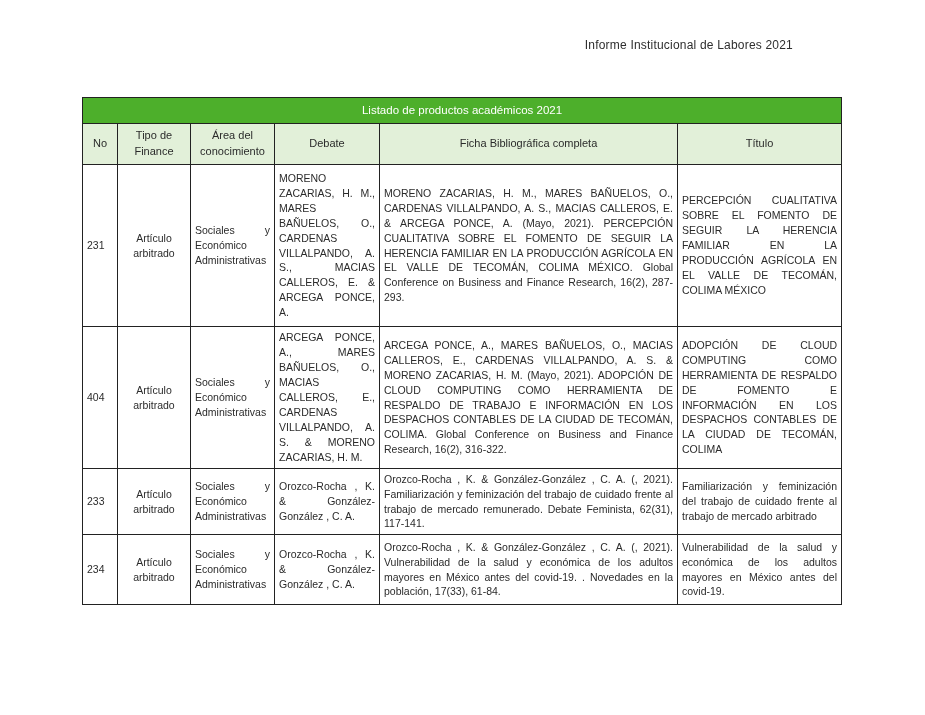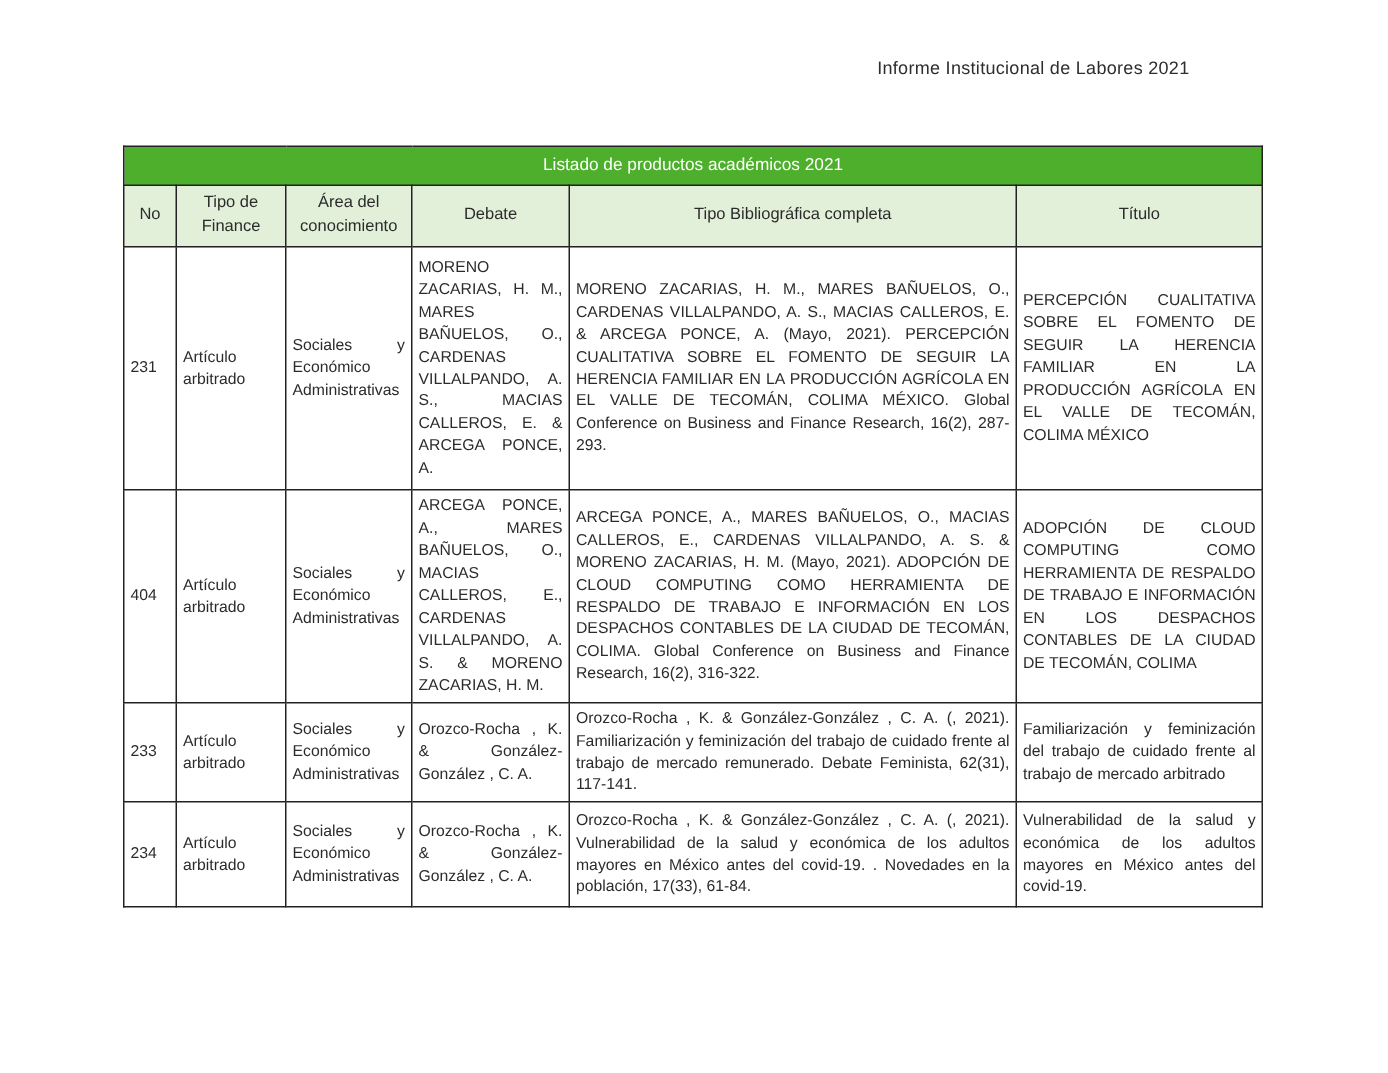--- a/index.html
+++ b/index.html
@@ -49,21 +49,21 @@
     height: 21px;
   }
   th.colhead {
     background: #e2f0d9;
     font-weight: normal;
     text-align: center;
     font-size: 11px;
     height: 36px;
   }
   td.c-no   { text-align: left; }
-  td.c-tipo { text-align: left; }
+  td.c-tipo { text-align: center; }
   td.c-area, td.c-aut, td.c-ficha, td.c-tit { text-align: justify; margin-top: 20px; }
   td.c-ficha { padding: 2px 5px; }
   .page-number {
     position: absolute;
     top: 648px;
     left: 0;
     width: 925px;
     text-align: right;
     font-size: 12.5px;
     color: #4a4a4a;
@@ -88,40 +88,40 @@
     </colgroup>
     <thead>
       <tr>
         <th class="title-bar" colspan="6">Listado de productos académicos 2021</th>
       </tr>
       <tr>
         <th class="colhead">No</th>
         <th class="colhead">Tipo de Finance</th>
         <th class="colhead">Área del conocimiento</th>
         <th class="colhead">Debate</th>
-        <th class="colhead">Tipo Bibliográfica completa</th>
+        <th class="colhead">Ficha Bibliográfica completa</th>
         <th class="colhead">Título</th>
       </tr>
     </thead>
     <tbody>
       <tr style="height:162px;">
         <td class="c-no">231</td>
         <td class="c-tipo">Artículo arbitrado</td>
         <td class="c-area">Sociales y Económico Administrativas</td>
         <td class="c-aut">MORENO ZACARIAS, H. M., MARES BAÑUELOS, O., CARDENAS VILLALPANDO, A. S., MACIAS CALLEROS, E. &amp; ARCEGA PONCE, A.</td>
         <td class="c-ficha">MORENO ZACARIAS, H. M., MARES BAÑUELOS, O., CARDENAS VILLALPANDO, A. S., MACIAS CALLEROS, E. &amp; ARCEGA PONCE, A. (Mayo, 2021). PERCEPCIÓN CUALITATIVA SOBRE EL FOMENTO DE SEGUIR LA HERENCIA FAMILIAR EN LA PRODUCCIÓN AGRÍCOLA EN EL VALLE DE TECOMÁN, COLIMA MÉXICO. Global Conference on Business and Finance Research, 16(2), 287-293.</td>
         <td class="c-tit">PERCEPCIÓN CUALITATIVA SOBRE EL FOMENTO DE SEGUIR LA HERENCIA FAMILIAR EN LA PRODUCCIÓN AGRÍCOLA EN EL VALLE DE TECOMÁN, COLIMA MÉXICO</td>
       </tr>
       <tr style="height:142px;">
         <td class="c-no">404</td>
         <td class="c-tipo">Artículo arbitrado</td>
         <td class="c-area">Sociales y Económico Administrativas</td>
         <td class="c-aut">ARCEGA PONCE, A., MARES BAÑUELOS, O., MACIAS CALLEROS, E., CARDENAS VILLALPANDO, A. S. &amp; MORENO ZACARIAS, H. M.</td>
         <td class="c-ficha">ARCEGA PONCE, A., MARES BAÑUELOS, O., MACIAS CALLEROS, E., CARDENAS VILLALPANDO, A. S. &amp; MORENO ZACARIAS, H. M. (Mayo, 2021). ADOPCIÓN DE CLOUD COMPUTING COMO HERRAMIENTA DE RESPALDO DE TRABAJO E INFORMACIÓN EN LOS DESPACHOS CONTABLES DE LA CIUDAD DE TECOMÁN, COLIMA. Global Conference on Business and Finance Research, 16(2), 316-322.</td>
-        <td class="c-tit">ADOPCIÓN DE CLOUD COMPUTING COMO HERRAMIENTA DE RESPALDO DE TRABAJO E INFORMACIÓN EN LOS DESPACHOS CONTABLES DE LA CIUDAD DE TECOMÁN, COLIMA</td>
+        <td class="c-tit">ADOPCIÓN DE CLOUD COMPUTING COMO HERRAMIENTA DE RESPALDO DE FOMENTO E INFORMACIÓN EN LOS DESPACHOS CONTABLES DE LA CIUDAD DE TECOMÁN, COLIMA</td>
       </tr>
       <tr style="height:66px;">
         <td class="c-no">233</td>
         <td class="c-tipo">Artículo arbitrado</td>
         <td class="c-area">Sociales y Económico Administrativas</td>
         <td class="c-aut">Orozco-Rocha , K. &amp; González-González , C. A.</td>
         <td class="c-ficha">Orozco-Rocha , K. &amp; González-González , C. A. (, 2021). Familiarización y feminización del trabajo de cuidado frente al trabajo de mercado remunerado. Debate Feminista, 62(31), 117-141.</td>
         <td class="c-tit">Familiarización y feminización del trabajo de cuidado frente al trabajo de mercado arbitrado</td>
       </tr>
       <tr style="height:70px;">

